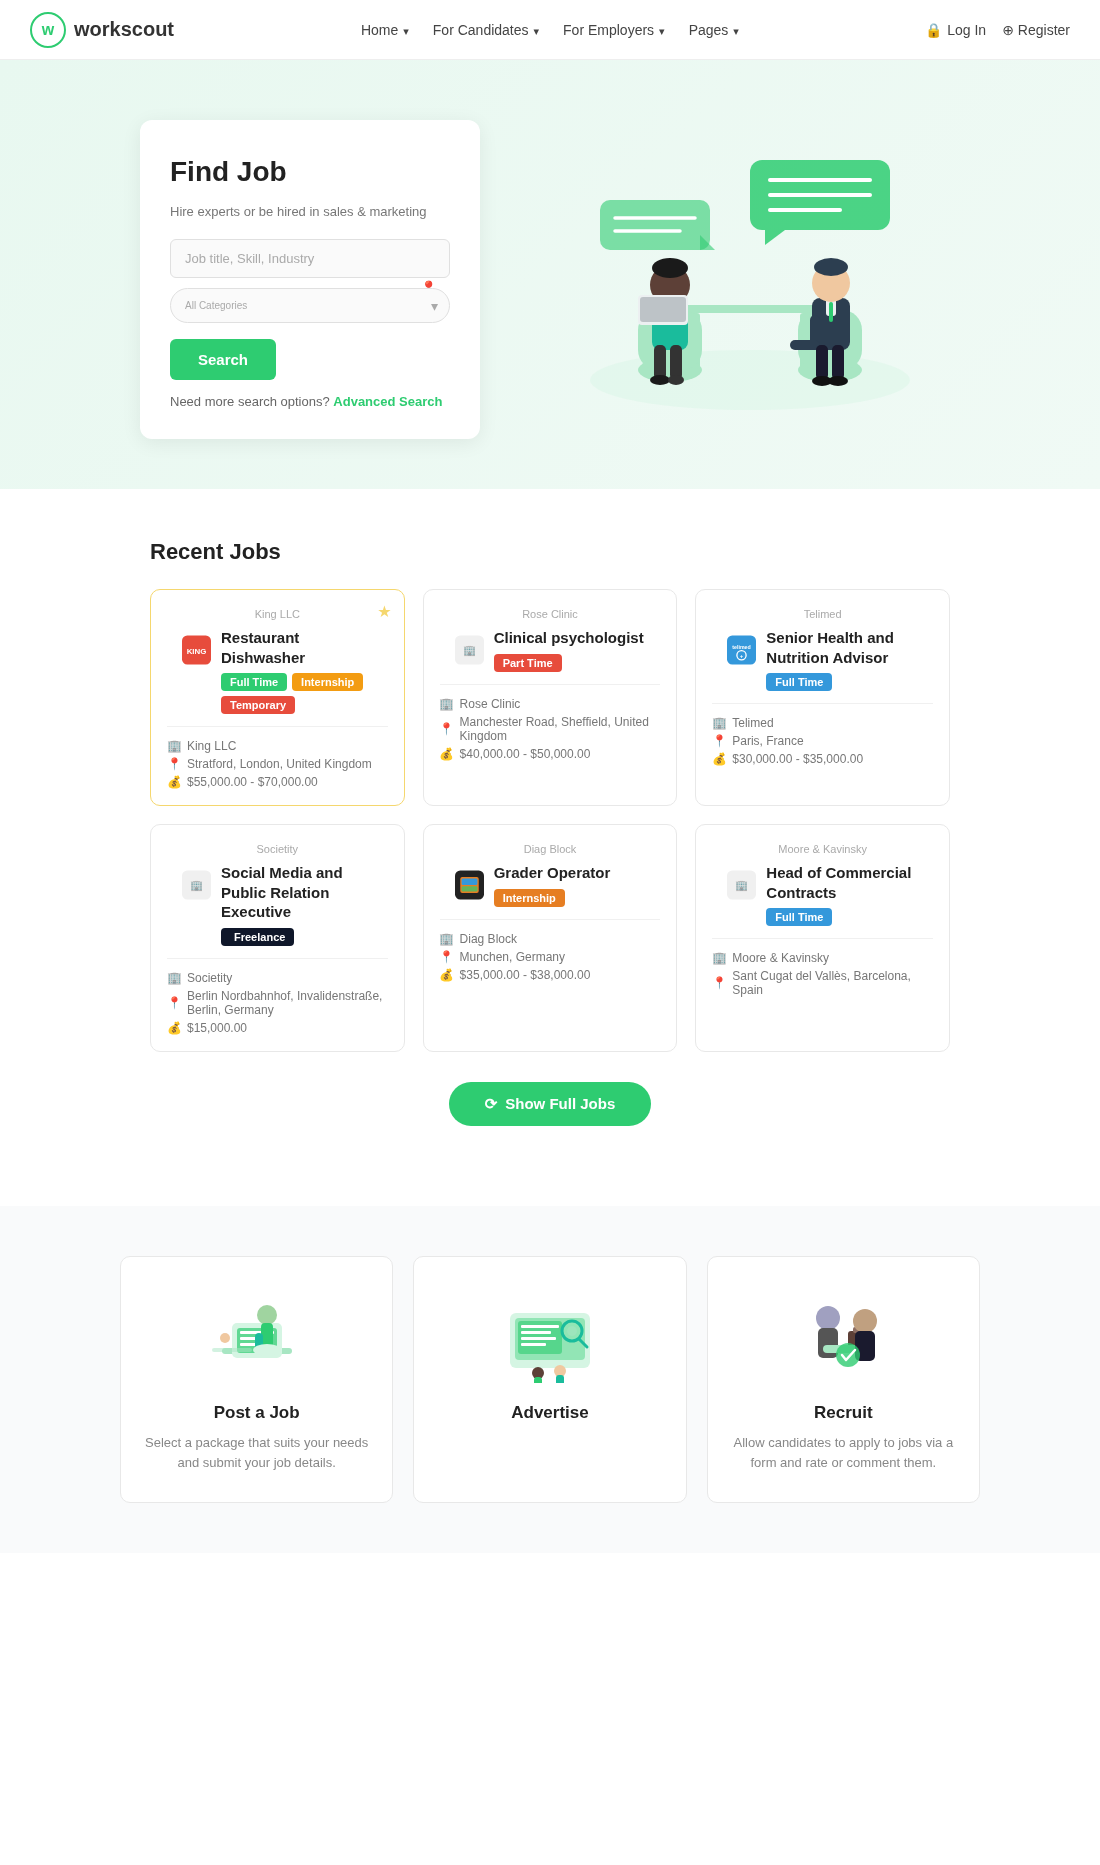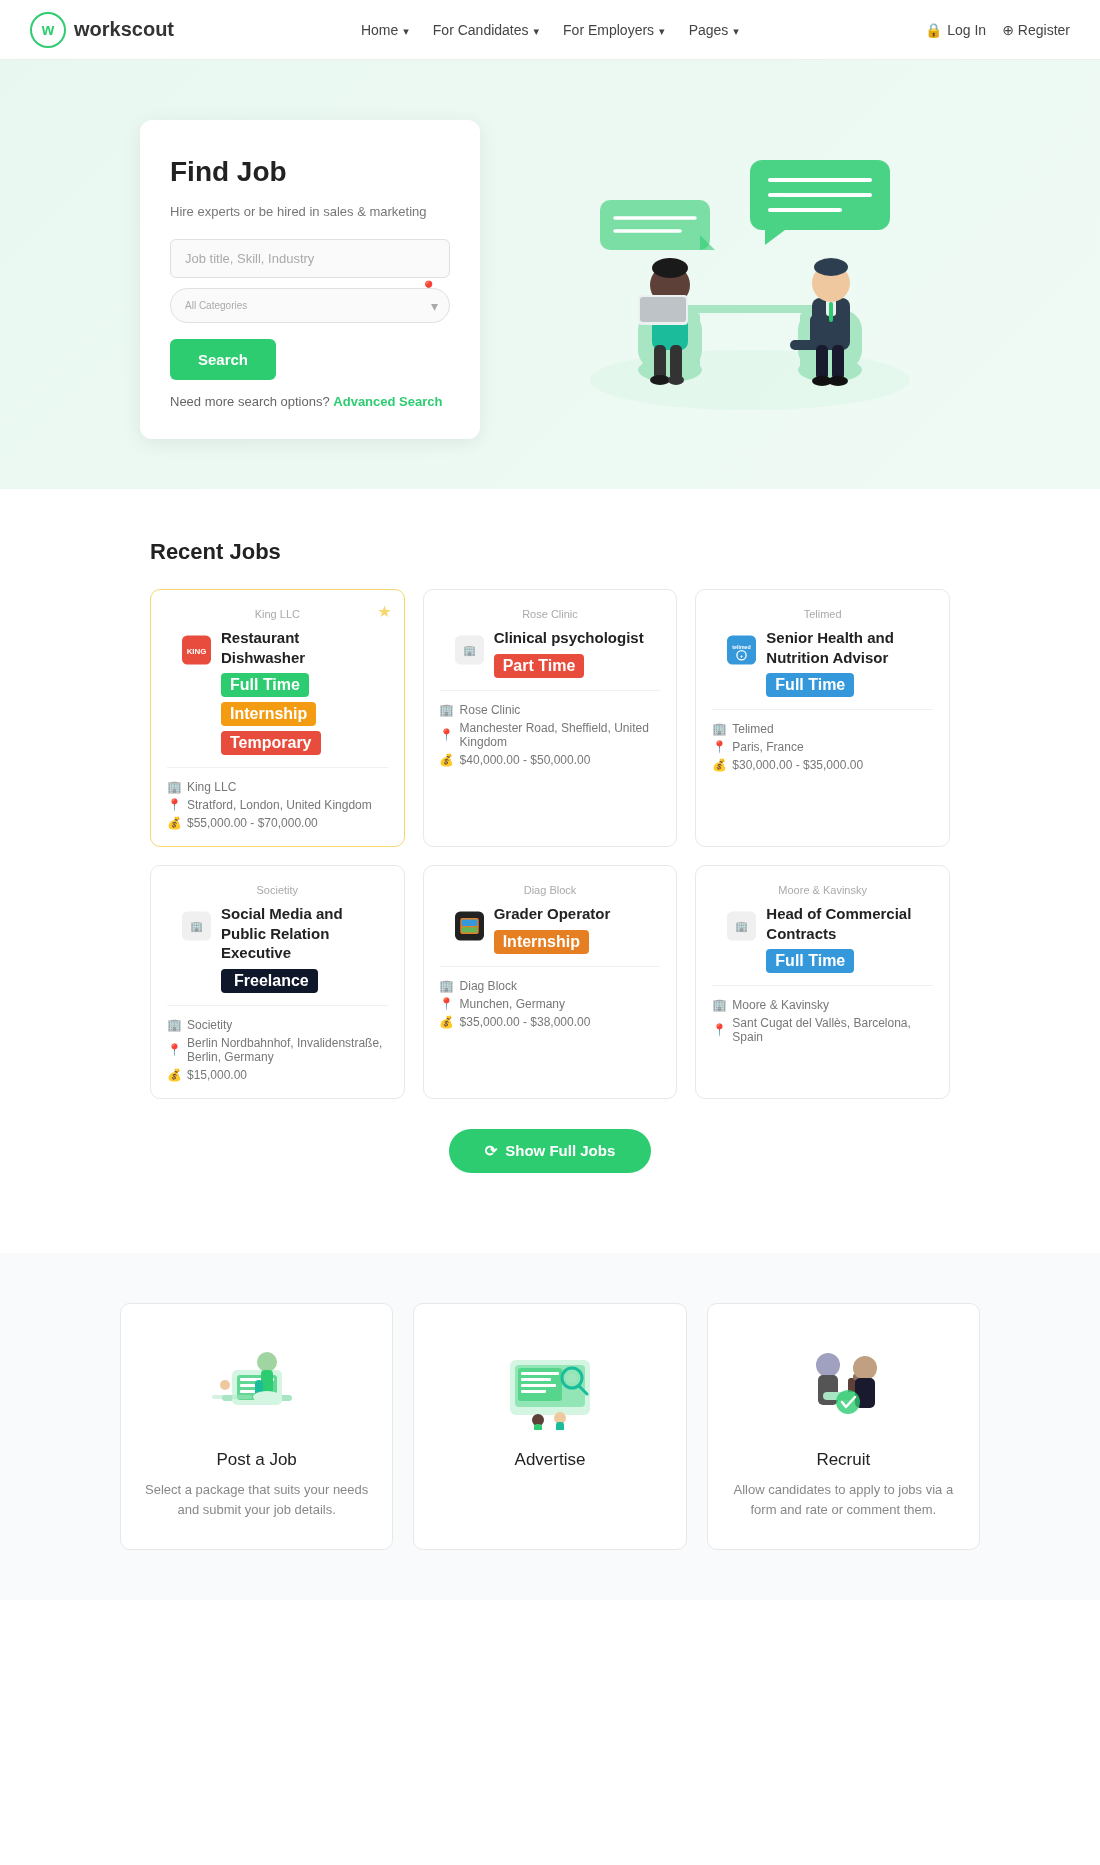--- a/index.html
+++ b/index.html
@@ -70,21 +70,21 @@
     .job-card-header { display: flex; align-items: flex-start; gap: 10px; margin-bottom: 10px; }
     .company-logo {
       width: 44px; height: 44px; border-radius: 8px; flex-shrink: 0;
       display: flex; align-items: center; justify-content: center; font-weight: 900; font-size: 13px;
       overflow: hidden;
       padding-left: 15px;
     }
     .job-title { font-size: 15px; font-weight: 700; color: #222; margin-bottom: 6px; line-height: 1.3; }
     .job-badges { display: flex; flex-wrap: wrap; gap: 5px; margin-bottom: 0; }
     .badge {
-      padding: 3px 9px; border-radius: 4px; font-size: 16px; font-weight: 600;
+      padding: 3px 9px; border-radius: 4px; font-size: 11px; font-weight: 600;
     }
     .badge-green { background: #2ecc71; color: #fff; }
     .badge-yellow { background: #f39c12; color: #fff; }
     .badge-red { background: #e74c3c; color: #fff; }
     .badge-blue { background: #3498db; color: #fff; }
     .badge-orange { background: #e67e22; color: #fff; }
     .badge-freelance { background: #0f172a; color: #fff; padding-left: 13px; }
     .job-divider { border: none; border-top: 1px solid #f0f0f0; margin: 12px 0; }
     .job-meta { display: flex; flex-direction: column; gap: 4px; font-size: 12px; color: #777; }
     .job-meta-row { display: flex; align-items: center; gap: 5px; }
@@ -101,21 +101,21 @@
     
     .features-section {
       background: #f9fafb; padding: 50px 30px; margin-top: 20px;
     }
     .features-grid { display: grid; grid-template-columns: repeat(3, 1fr); gap: 20px; max-width: 860px; margin: 0 auto; }
     .feature-card {
       background: #fff; border: 1px solid #e8e8e8; border-radius: 10px; padding: 36px 24px 28px;
       text-align: center;
     }
     .feature-img { width: 100px; height: 90px; margin: 0 auto 20px; }
-    .feature-title { font-size: 17px; font-weight: 400; color: #222; margin-bottom: 10px; }
+    .feature-title { font-size: 17px; font-weight: 700; color: #222; margin-bottom: 10px; }
     .feature-desc { font-size: 13px; color: #888; line-height: 1.6; }
 
     .location-input-wrap { position: relative; }
     .location-pin { position: absolute; right: 12px; top: 50%; transform: translateY(-50%); color: #aaa; }
 
     
     .chevron::after { content: '▾'; font-size: 11px; margin-left: 2px; }
   </style>
 </head>
 <body>

